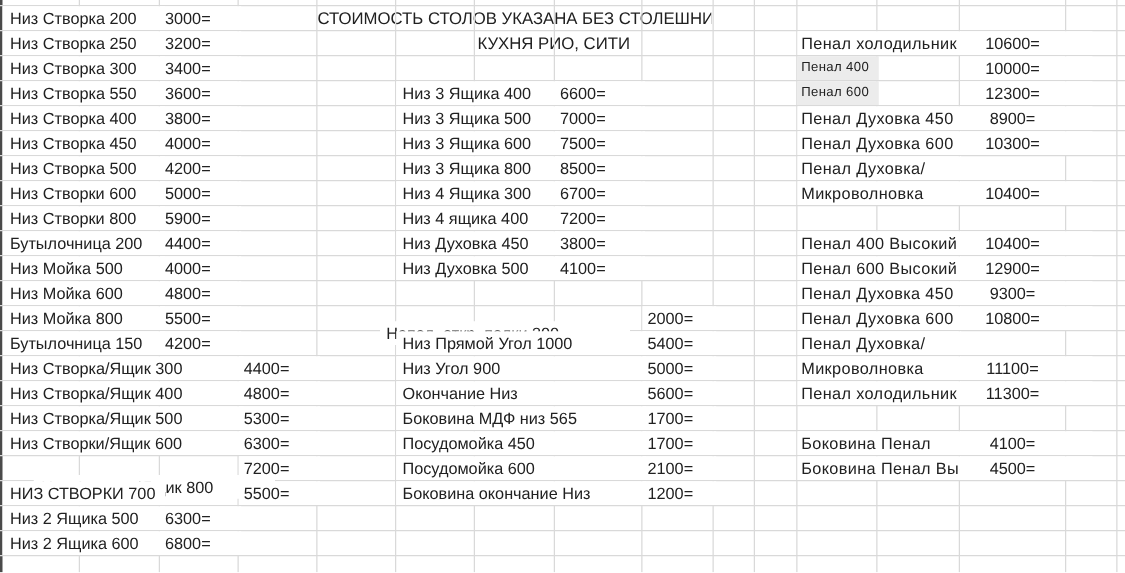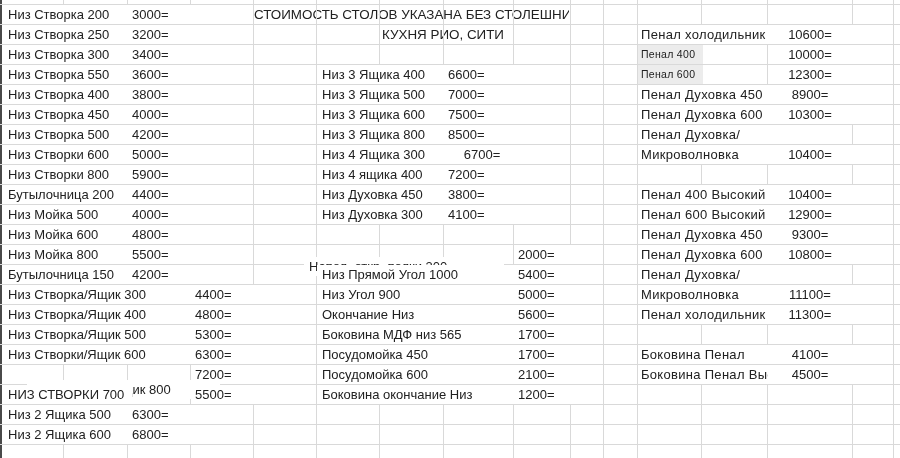--- a/index.html
+++ b/index.html
@@ -128,26 +128,26 @@
     <div class="cell price" style="left: 128px; top: 425px; width: 61px;">6800=</div>
     <div class="cell pl5" style="left: 317px; top: 65px; width: 125px;">Низ 3 Ящика 400</div>
     <div class="cell price" style="left: 444px; top: 65px; width: 68px;">6600=</div>
     <div class="cell pl5" style="left: 317px; top: 85px; width: 125px;">Низ 3 Ящика 500</div>
     <div class="cell price" style="left: 444px; top: 85px; width: 68px;">7000=</div>
     <div class="cell pl5" style="left: 317px; top: 105px; width: 125px;">Низ 3 Ящика 600</div>
     <div class="cell price" style="left: 444px; top: 105px; width: 68px;">7500=</div>
     <div class="cell pl5" style="left: 317px; top: 125px; width: 125px;">Низ 3 Ящика 800</div>
     <div class="cell price" style="left: 444px; top: 125px; width: 68px;">8500=</div>
     <div class="cell pl5" style="left: 317px; top: 145px; width: 125px;">Низ 4 Ящика 300</div>
-    <div class="cell price" style="left: 444px; top: 145px; width: 68px; text-align: center;">6700=</div>
+    <div class="cell price" style="left: 444px; top: 145px; width: 68px;">6700=</div>
     <div class="cell pl5" style="left: 317px; top: 165px; width: 125px;">Низ 4 ящика 400</div>
     <div class="cell price" style="left: 444px; top: 165px; width: 68px;">7200=</div>
     <div class="cell pl5" style="left: 317px; top: 185px; width: 125px;">Низ Духовка 450</div>
     <div class="cell price" style="left: 444px; top: 185px; width: 68px;">3800=</div>
-    <div class="cell pl5" style="left: 317px; top: 205px; width: 125px;">Низ Духовка 300</div>
+    <div class="cell pl5" style="left: 317px; top: 205px; width: 125px;">Низ Духовка 500</div>
     <div class="cell price" style="left: 444px; top: 205px; width: 68px;">4100=</div>
     <div class="cell pl5" style="left: 304px; top: 245px; width: 195px; margin-top: 12px;">Напол. откр. полки 300</div>
     <div class="cell price" style="left: 514px; top: 245px; width: 55px;">2000=</div>
     <div class="cell pl5" style="left: 317px; top: 265px; width: 195px;">Низ Прямой Угол 1000</div>
     <div class="cell price" style="left: 514px; top: 265px; width: 55px;">5400=</div>
     <div class="cell pl5" style="left: 317px; top: 285px; width: 195px;">Низ Угол 900</div>
     <div class="cell price" style="left: 514px; top: 285px; width: 55px;">5000=</div>
     <div class="cell pl5" style="left: 317px; top: 305px; width: 195px;">Окончание Низ</div>
     <div class="cell price" style="left: 514px; top: 305px; width: 55px;">5600=</div>
     <div class="cell pl5" style="left: 317px; top: 325px; width: 195px;">Боковина МДФ низ 565</div>

